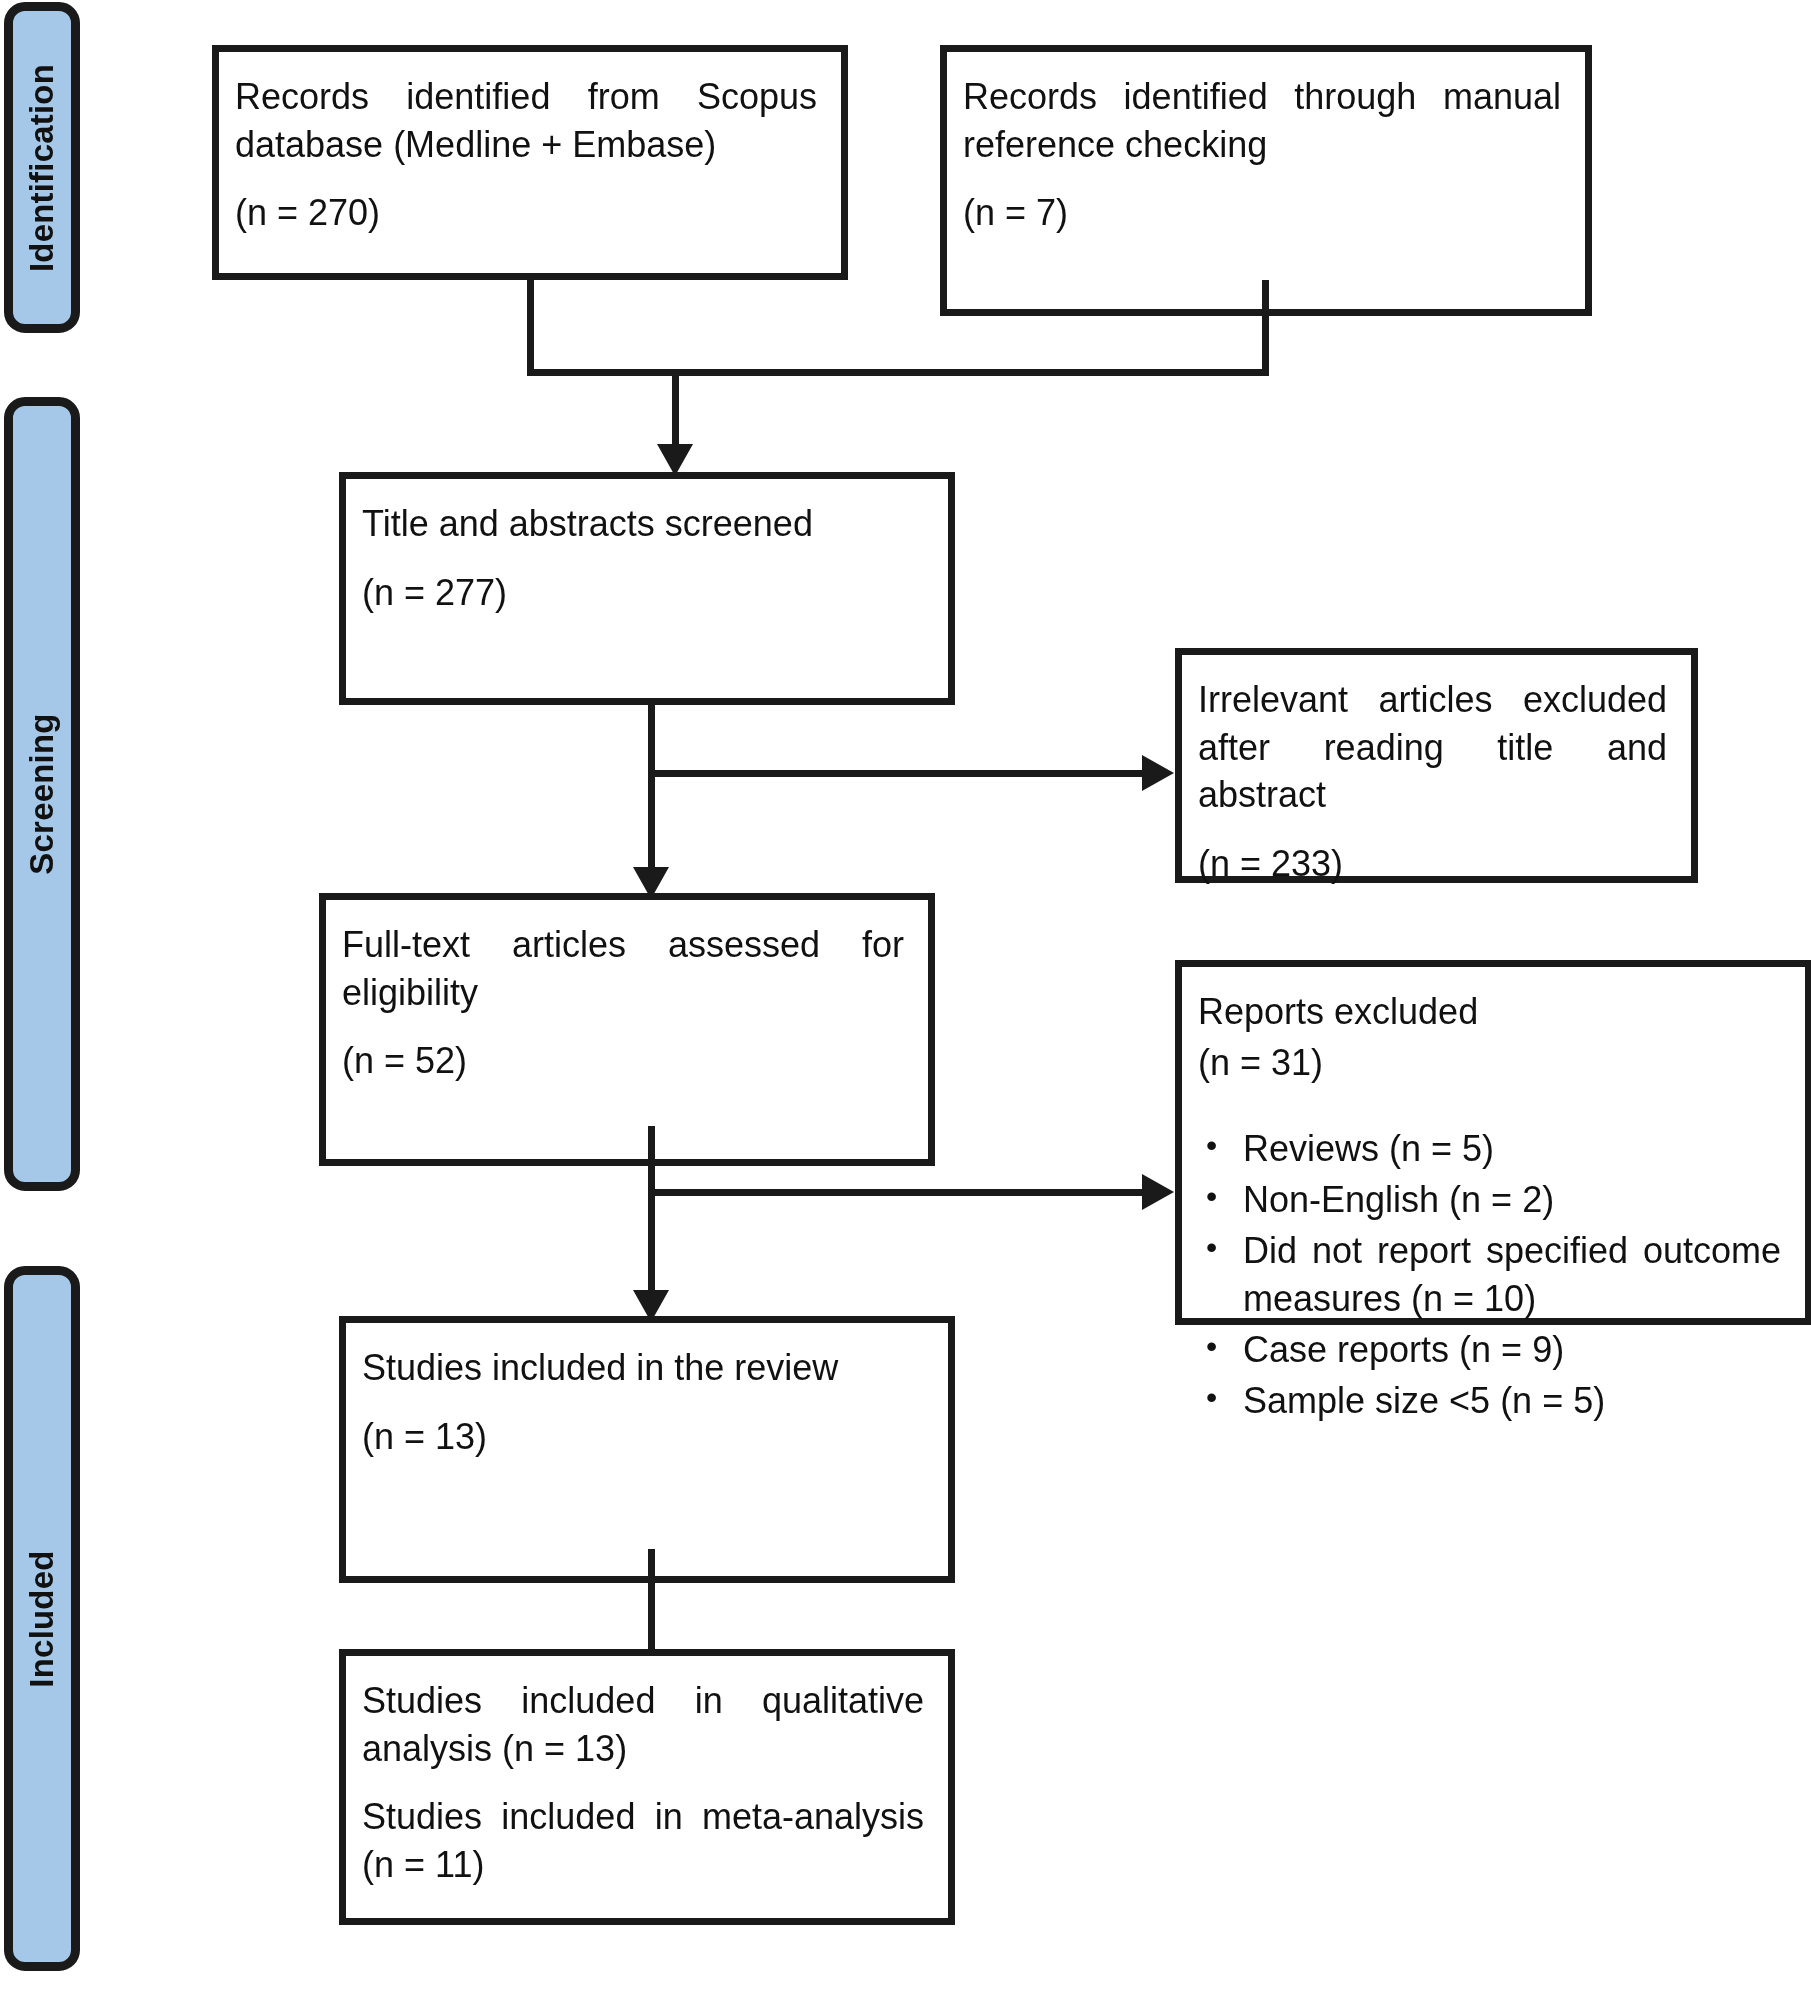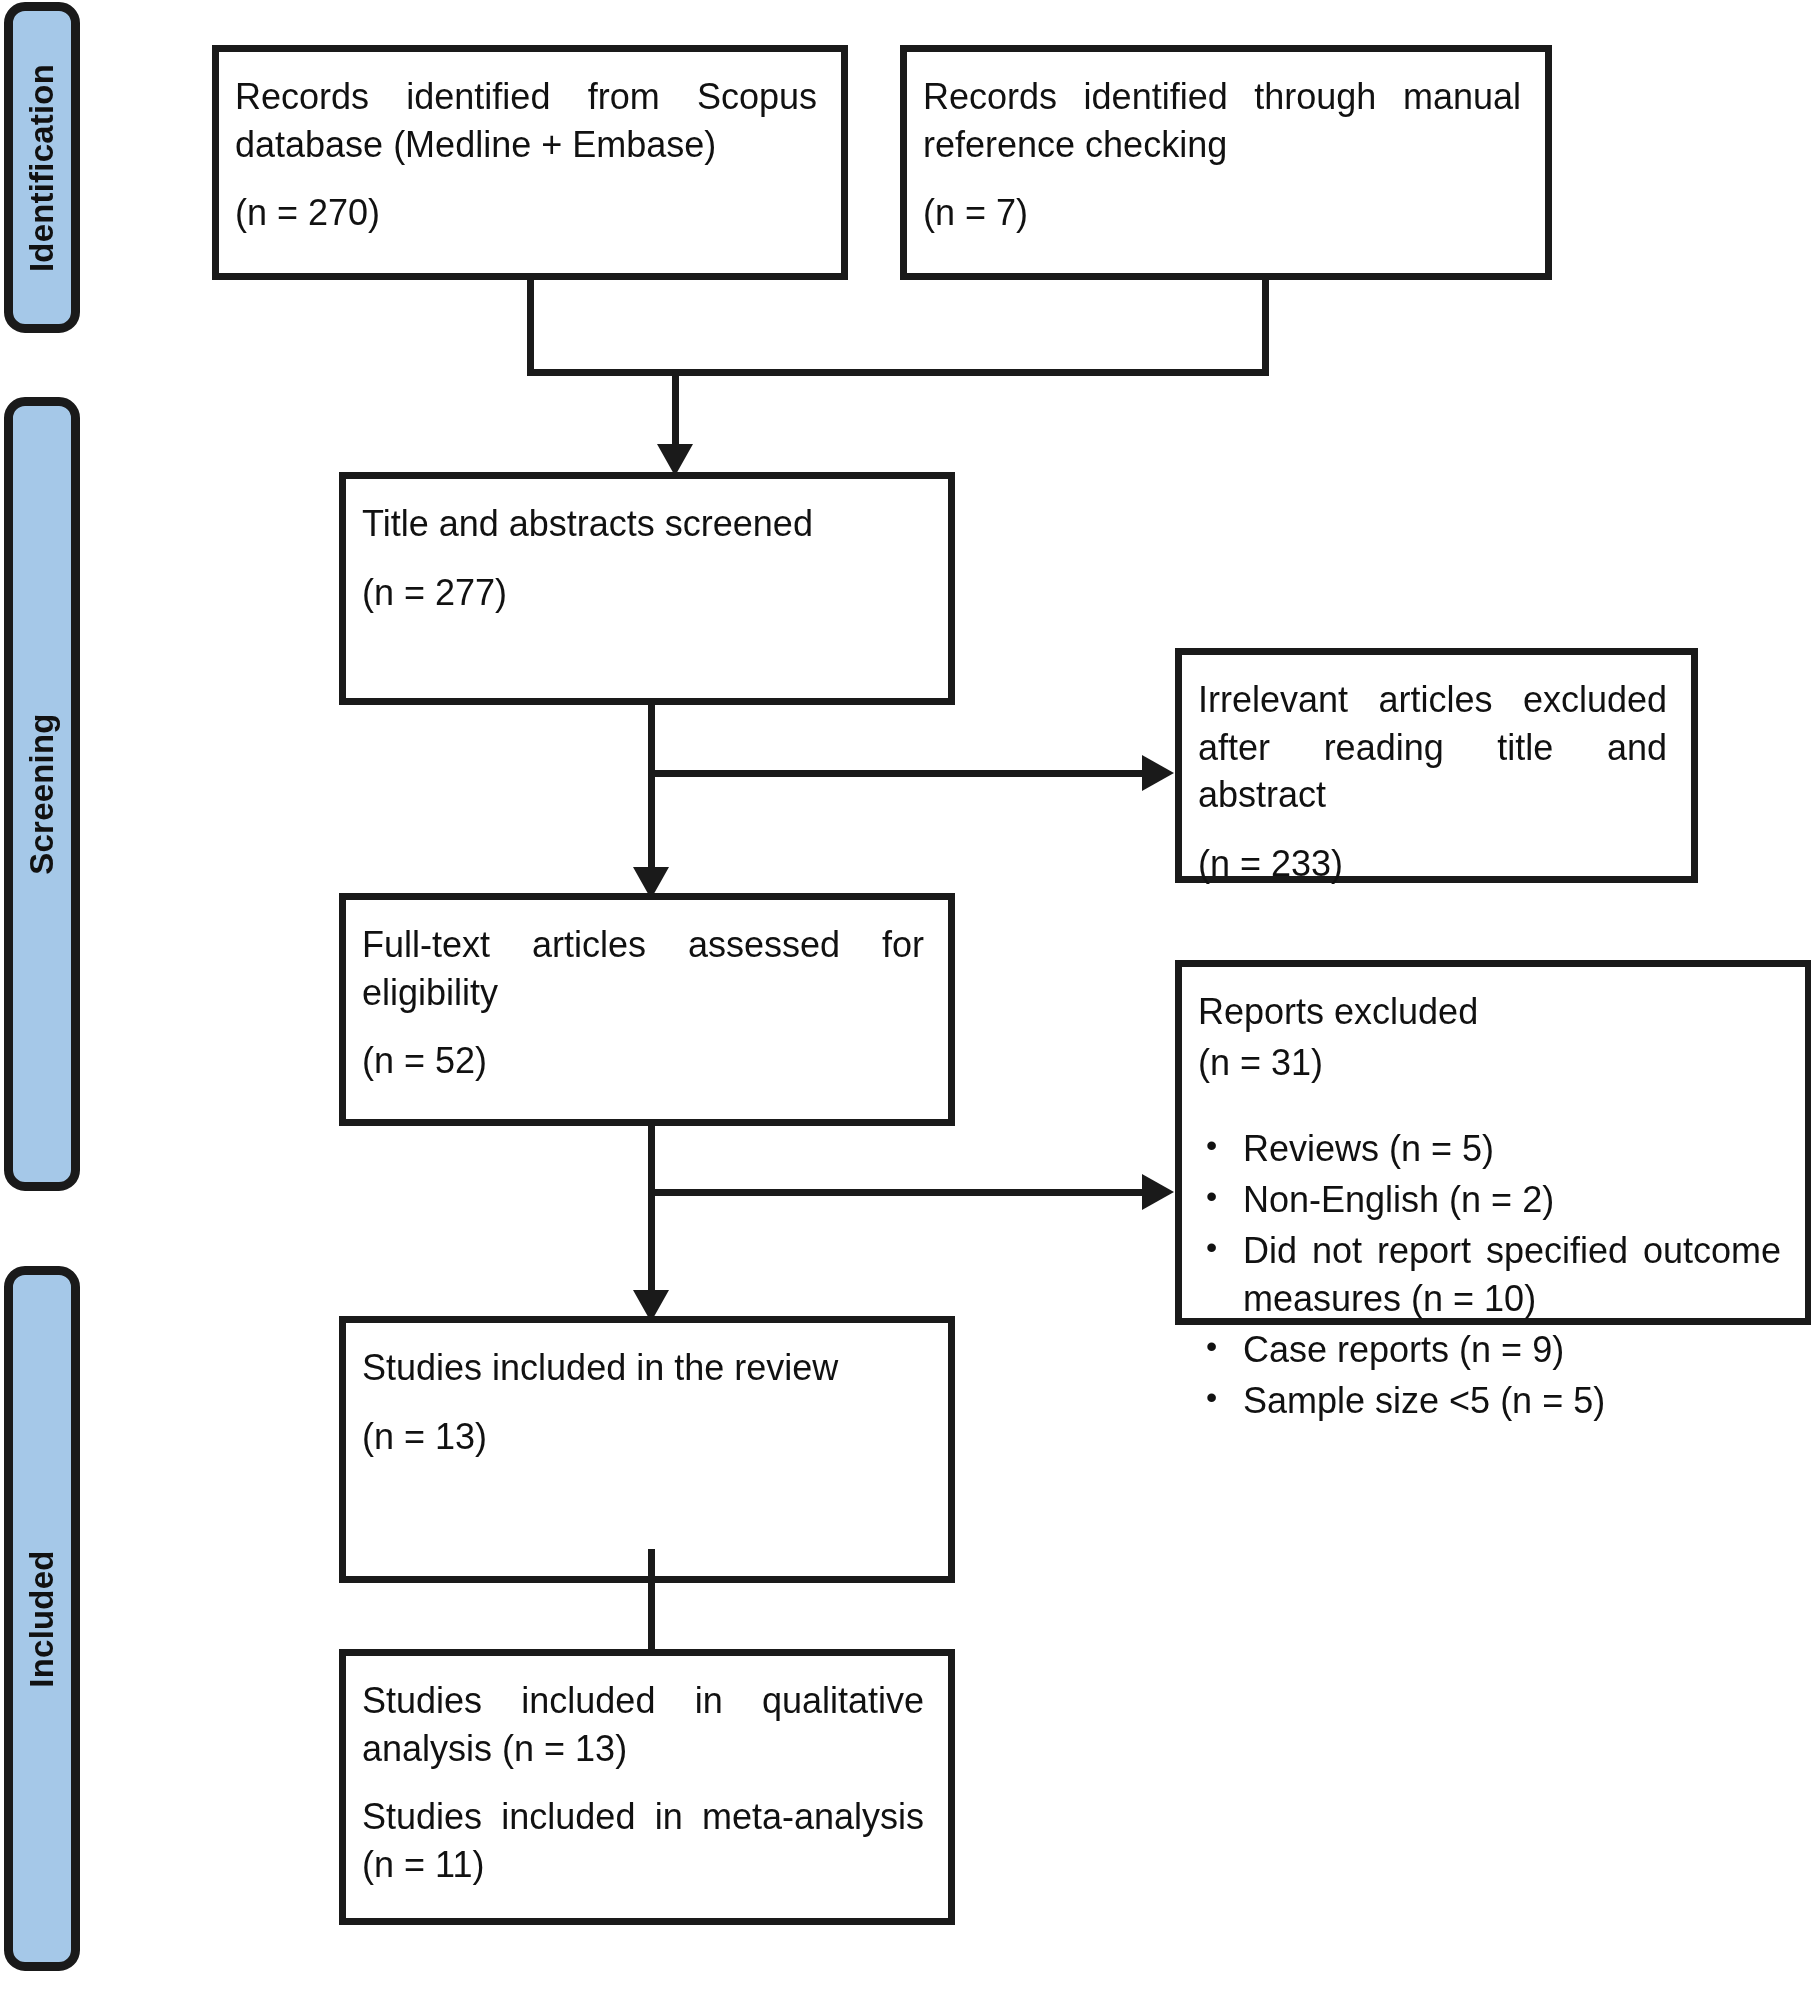--- a/index.html
+++ b/index.html
@@ -126,21 +126,21 @@
 
   <div class="rail" style="left:4px; top:1266px; width:76px; height:705px;">
     <span class="rail-label">Included</span>
   </div>
 
   <div class="box" style="left:212px; top:45px; width:636px; height:235px;">
     <p>Records identified from Scopus database (Medline + Embase)</p>
     <p class="nojust">(n = 270)</p>
   </div>
 
-  <div class="box" style="left:900px; top:45px; width:652px; height:235px;">
+  <div class="box" style="left:940px; top:45px; width:652px; height:271px;">
     <p>Records identified through manual reference checking</p>
     <p class="nojust">(n = 7)</p>
   </div>
 
   <div class="vline" style="left:527px; top:280px; height:95px;"></div>
   <div class="vline" style="left:1262px; top:280px; height:95px;"></div>
   <div class="hline" style="left:527px; top:369px; width:742px;"></div>
   <div class="vline" style="left:672px; top:369px; height:85px;"></div>
   <div class="arrow-down" style="left:657px; top:444px;"></div>
 
@@ -152,21 +152,21 @@
   <div class="box" style="left:1175px; top:648px; width:523px; height:235px;">
     <p>Irrelevant articles excluded after reading title and abstract</p>
     <p class="nojust">(n = 233)</p>
   </div>
 
   <div class="vline" style="left:648px; top:705px; height:173px;"></div>
   <div class="hline" style="left:648px; top:770px; width:496px;"></div>
   <div class="arrow-right" style="left:1142px; top:755px;"></div>
   <div class="arrow-down" style="left:633px; top:867px;"></div>
 
-  <div class="box" style="left:339px; top:893px; width:616px; height:233px;">
+  <div class="box" style="left:319px; top:893px; width:616px; height:273px;">
     <p>Full-text articles assessed for eligibility</p>
     <p class="nojust tight">(n = 52)</p>
   </div>
 
   <div class="box" style="left:1175px; top:960px; width:637px; height:365px;">
     <p class="nojust tight">Reports excluded</p>
     <p class="nojust tight">(n = 31)</p>
     <ul class="bullets">
       <li>Reviews (n = 5)</li>
       <li>Non-English (n = 2)</li>

